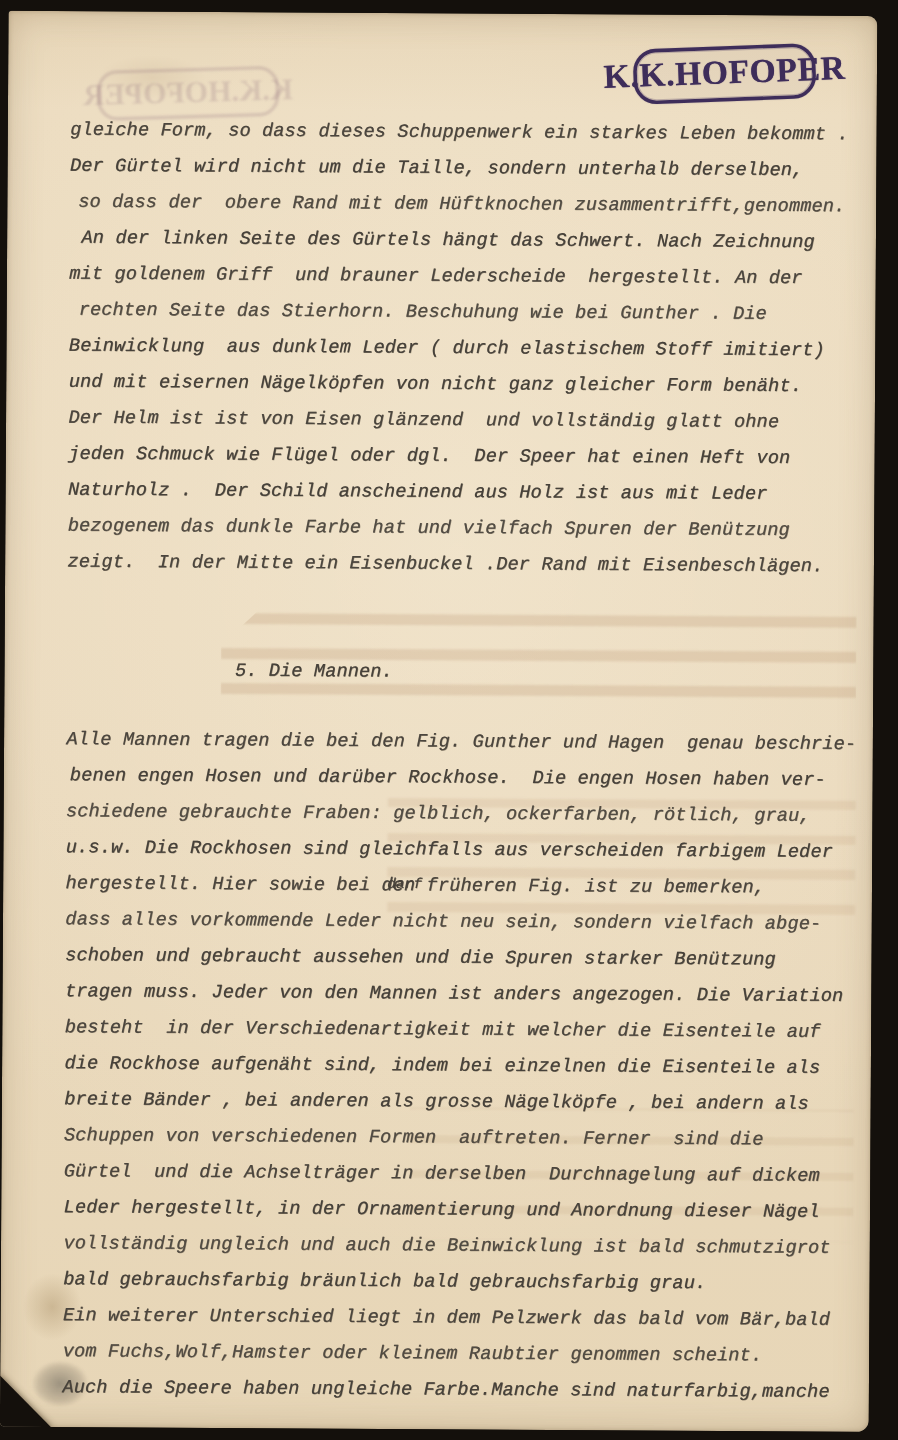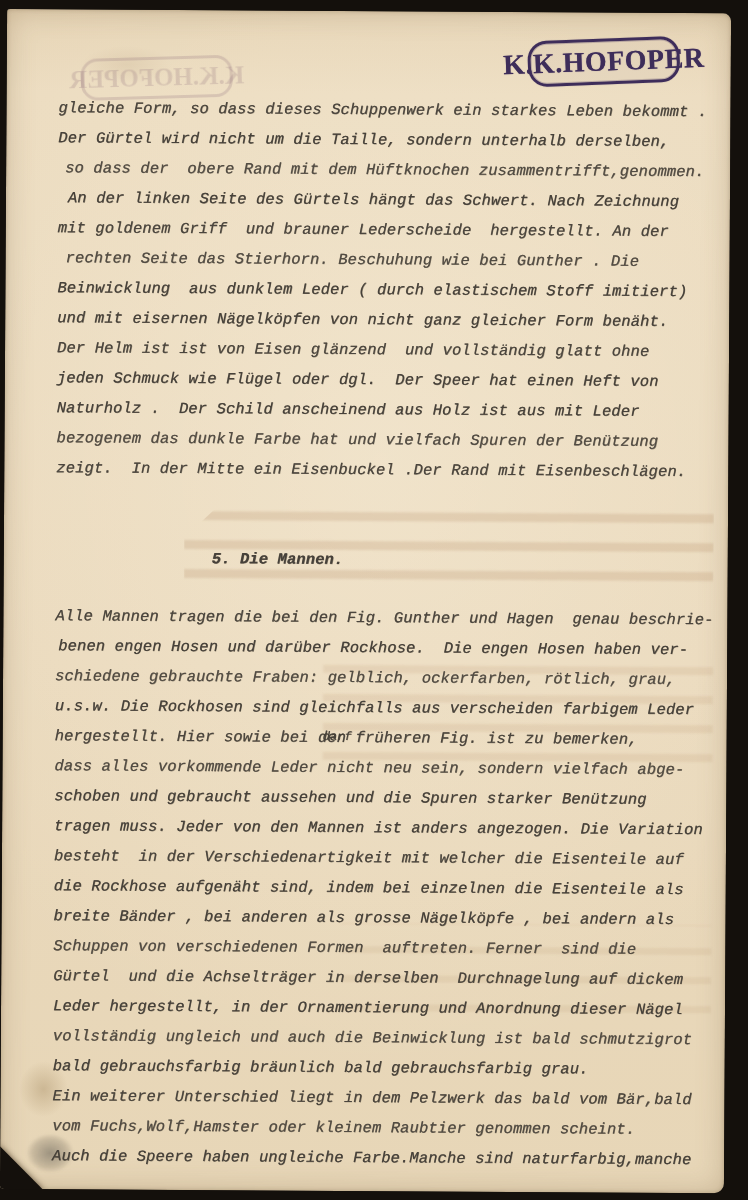--- a/index.html
+++ b/index.html
@@ -47,21 +47,21 @@
   }
   .line{white-space:pre;}
   .line:nth-child(3n){opacity:.93;}
   .line:nth-child(4n+1){opacity:.97;}
   .p1{top:84px;}
   .p1 .line:nth-child(3){margin-left:7px;}
   .p1 .line:nth-child(4){margin-left:10px;}
   .p1 .line:nth-child(6){margin-left:8px;}
   .p2{top:592px;}
   .p2 .line:nth-child(2){margin-left:3px;}
-  .heading{top:534px;left:208px;font-weight:bold;}
+  .heading{top:534px;left:192px;}
   .insertion{
     position:absolute;top:127px;left:268px;
     font-size:12px;line-height:14px;
   }
   
   .stamp{
     position:absolute;left:521px;top:26px;width:146px;height:40px;
     border:3.5px solid #3e2d5a;border-radius:19px;
     display:flex;align-items:center;justify-content:center;
     transform:rotate(-2.5deg);

